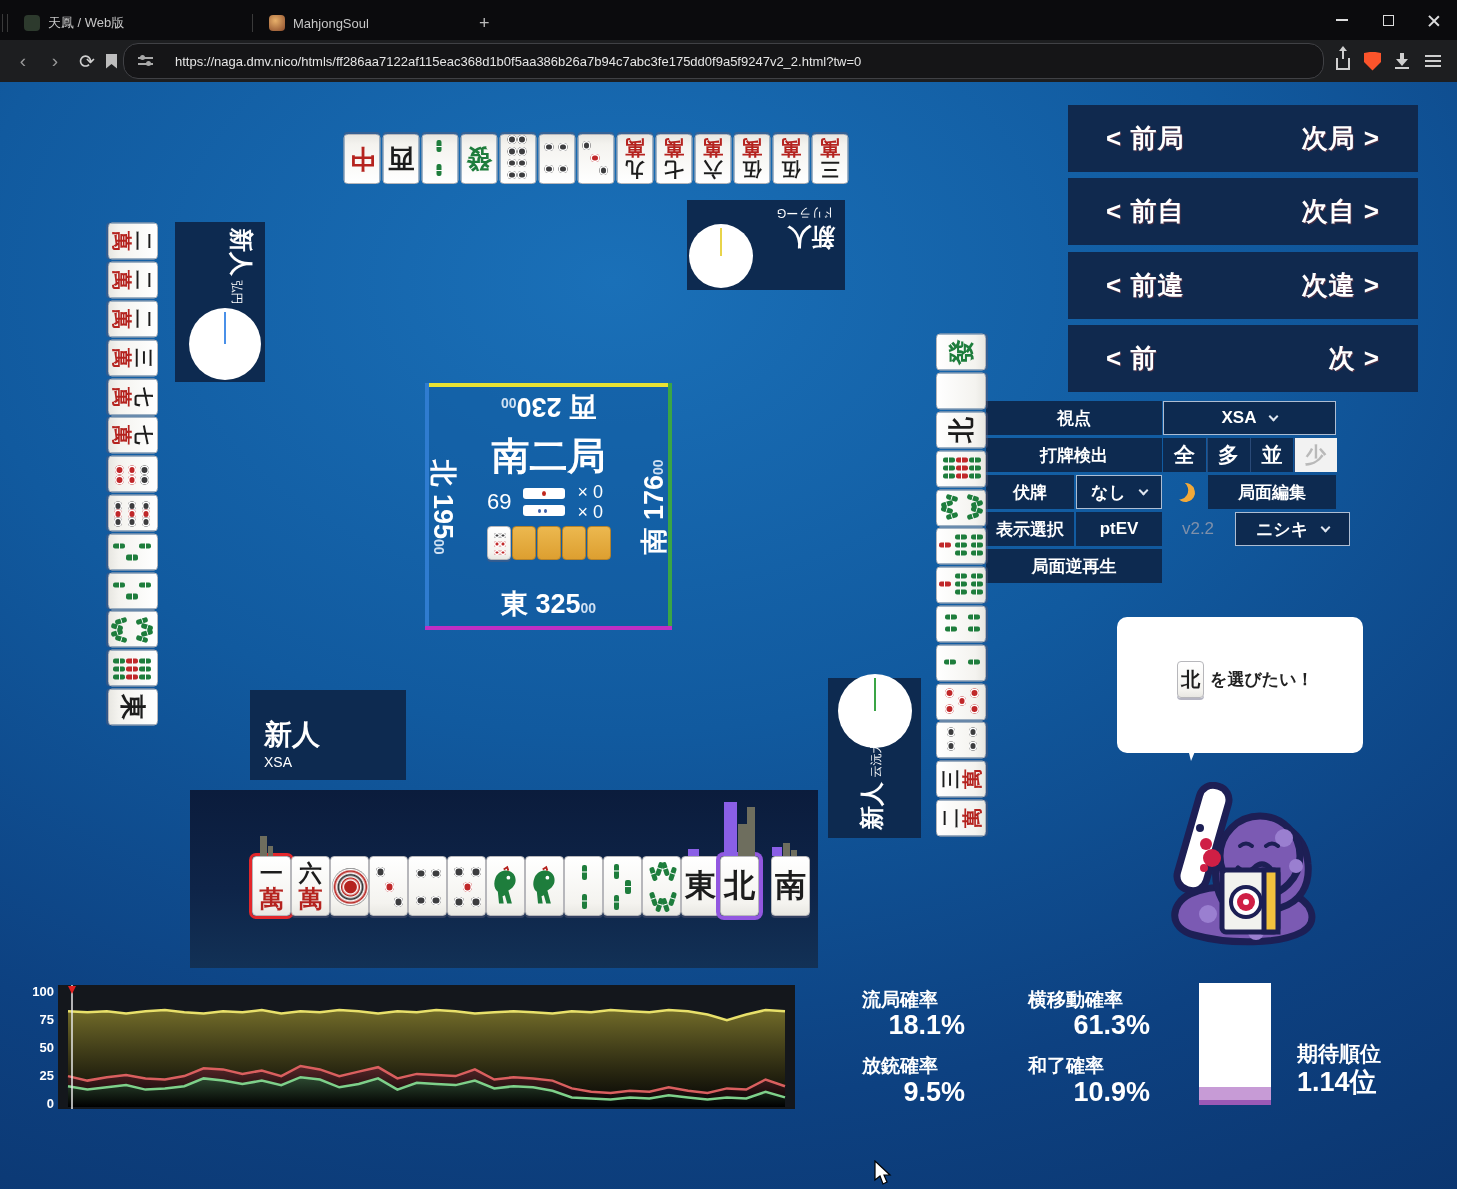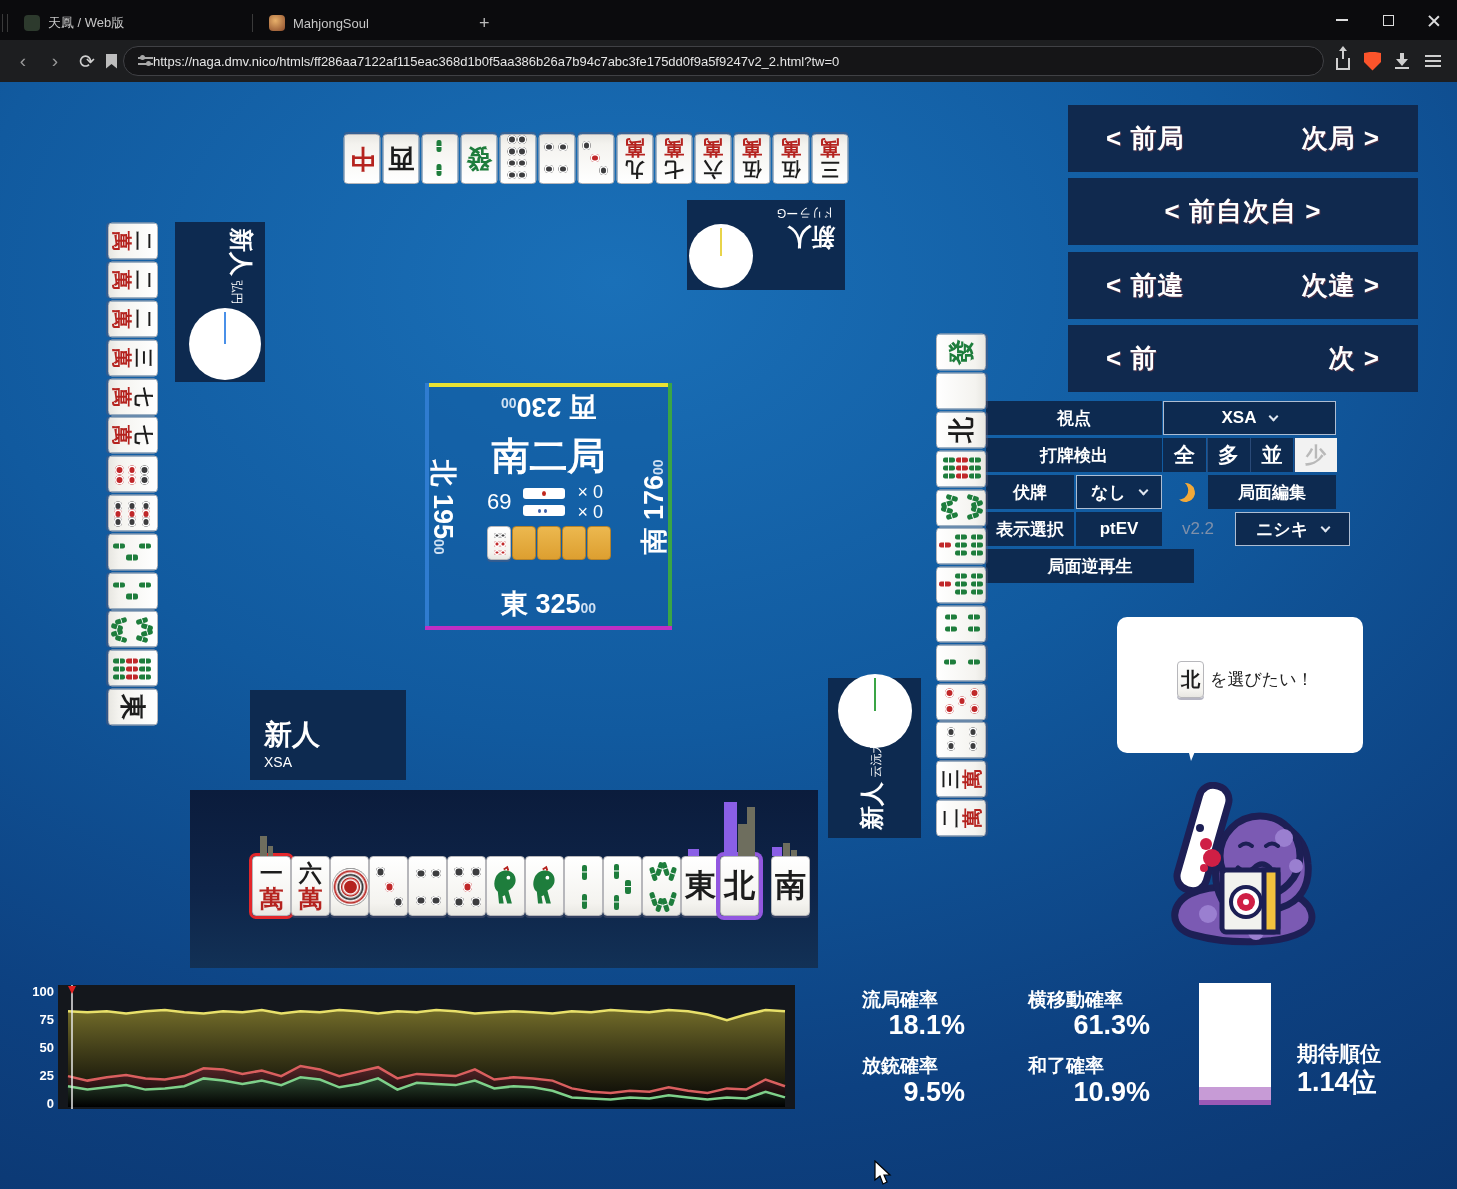--- a/index.html
+++ b/index.html
@@ -12,21 +12,21 @@
   .tab{height:34px;display:flex;align-items:center;gap:8px;padding:0 14px;color:#c7c7c7;font-size:13px;min-width:0;}
   .tab.active{background:#2e2f33;border-radius:8px 8px 0 0;color:#f2f2f2;height:36px;}
   .tab .fav{width:16px;height:16px;border-radius:4px;flex:none;}
   .tab .title{white-space:nowrap;overflow:hidden;text-overflow:ellipsis;}
   .tab .close{margin-left:18px;color:#bbb;font-size:13px;}
   .tabdiv{width:1px;height:18px;background:#3a3a3a;margin:0 2px 8px 2px;}
   .winbtns{margin-left:auto;display:flex;align-items:center;height:40px;}
   .winbtn{width:46px;height:40px;display:flex;align-items:center;justify-content:center;color:#ddd;}
   #toolbar{left:0;top:40px;width:1457px;height:42px;background:#1d1e20;display:flex;align-items:center;gap:6px;padding:0 10px;}
   .navico{color:#9a9a9a;font-size:19px;width:26px;text-align:center;}
-  .urlbar{flex:1;height:30px;background:#151517;border:1px solid #404145;border-radius:15px;display:flex;align-items:center;gap:0;padding:0 14px;color:#e6e6e6;font-size:13px;}
+  .urlbar{flex:1;height:36px;background:#151517;border:1px solid #404145;border-radius:15px;display:flex;align-items:center;gap:22px;padding:0 14px;color:#e6e6e6;font-size:13px;}
   .urlbar .txt{white-space:nowrap;overflow:hidden;}
   .tool-right{display:flex;align-items:center;gap:14px;padding:0 6px;}
   .shield{width:17px;height:19px;background:#fb542b;clip-path:polygon(0 8%,50% 0,100% 8%,100% 55%,50% 100%,0 55%);}
   .hamb{display:flex;flex-direction:column;gap:3px;}
   .hamb i{display:block;width:16px;height:2px;background:#cfcfcf;}
   .dlico{position:relative;width:16px;height:16px;}
   .dlico:before{content:"";position:absolute;left:5px;top:0;width:4px;height:8px;background:#cfcfcf;}
   .dlico:after{content:"";position:absolute;left:1px;top:6px;border-left:6px solid transparent;border-right:6px solid transparent;border-top:7px solid #cfcfcf;}
   .dlico i{position:absolute;left:0;bottom:0;width:14px;height:2px;background:#cfcfcf;}
   .shareico{width:14px;height:12px;border:2px solid #cfcfcf;border-top:none;position:relative;margin-top:6px;}
@@ -142,21 +142,21 @@
     </div>
   </div>
 
   <div class="abs" id="page">
 
     <div id="navpanel">
         <div class="abs navrow" style="top: 23px;">
           <span class="navbtn">&lt; 前局</span>
           <span class="navbtn">次局 &gt;</span>
         </div>
-        <div class="abs navrow" style="top: 96.3px; justify-content: center;">
+        <div class="abs navrow" style="top: 96.3px;">
           <span class="navbtn">&lt; 前自</span>
           <span class="navbtn">次自 &gt;</span>
         </div>
         <div class="abs navrow" style="top: 169.6px;">
           <span class="navbtn">&lt; 前違</span>
           <span class="navbtn">次違 &gt;</span>
         </div>
         <div class="abs navrow" style="top: 242.9px;">
           <span class="navbtn">&lt; 前</span>
           <span class="navbtn">次 &gt;</span>
@@ -198,21 +198,21 @@
     <div class="abs ctrl" style="left:1076px;top:430px;width:86px;height:34px">
         <span>ptEV</span>
       </div>
     <div class="abs ctrl" style="left:1168px;top:430px;width:60px;height:34px;background:transparent;color:#7f90aa;font-weight:normal">
         <span>v2.2</span>
       </div>
     <div class="abs ctrl sel" style="left:1235px;top:430px;width:115px;height:34px">
       <span>ニシキ</span>
         <span class="chev"></span>
     </div>
-    <div class="abs ctrl" style="left:986px;top:467px;width:208px;height:34px">
+    <div class="abs ctrl" style="left:986px;top:467px;width:176px;height:34px">
         <span>局面逆再生</span>
       </div>
 
     <div class="abs" id="board" style="left:425px;top:301px;width:247px;height:247px;background:rgba(17,92,160,.45)">
       <div class="abs" style="left: 0px; top: 0px; width: 247px; height: 4px; background: rgb(232, 226, 52);" id="edge-top"></div>
       <div class="abs" style="left: 0px; top: 0px; width: 4px; height: 247px; background: rgb(47, 124, 208);" id="edge-left"></div>
       <div class="abs" style="right: 0px; top: 0px; width: 4px; height: 247px; background: rgb(58, 165, 70);" id="edge-right"></div>
       <div class="abs" style="left: 0px; bottom: 0px; width: 247px; height: 4px; background: rgb(191, 47, 196);" id="edge-bottom"></div>
 
       <div class="abs" style="left:0;top:6px;width:247px;text-align:center;transform:rotate(180deg);color:#fff;font-size:27px;font-weight:bold">
@@ -677,21 +677,21 @@
         <div class="abs" style="left: 791px; top: 768px; width: 6px; height: 6px; background: rgb(110, 110, 94);"></div>
       </div>
 
     <div class="bubble" style="left:1117px;top:535px;width:246px;height:136px">
       <div style="position:absolute;left:60px;top:44px;display:flex;align-items:center;gap:6px">
         <span id="bubble-tile">
             <div class="tile" style="width: 27px; height: 37px;">
               <div class="hon" style="font-size: 19.24px; color: rgb(28, 28, 28);">北</div>
             </div>
           </span>
-        <span style="font-size:17px;color:#222;font-weight:normal">を選びたい！</span>
+        <span style="font-size:17px;color:#222;font-weight:bold">を選びたい！</span>
       </div>
     </div>
 
     <svg class="abs" style="left:1160px;top:700px" width="180" height="170" viewBox="0 0 180 170">
       <g stroke="#1d1f55" stroke-width="7" stroke-linejoin="round">
         <path d="M30,112 C10,122 8,146 34,153 C70,163 120,162 142,150 C160,140 152,118 130,112 C100,104 55,100 30,112 Z" fill="#7b5ab3"></path>
         <rect x="28" y="2" width="30" height="108" rx="14" transform="rotate(16 43 56)" fill="#ffffff"></rect>
         <path d="M62,118 C48,90 58,52 88,42 C118,32 146,52 148,82 C150,104 140,120 120,126 Z" fill="#7b5ab3"></path>
         <circle cx="100" cy="74" r="40" fill="#7b5ab3"></circle>
       </g>

